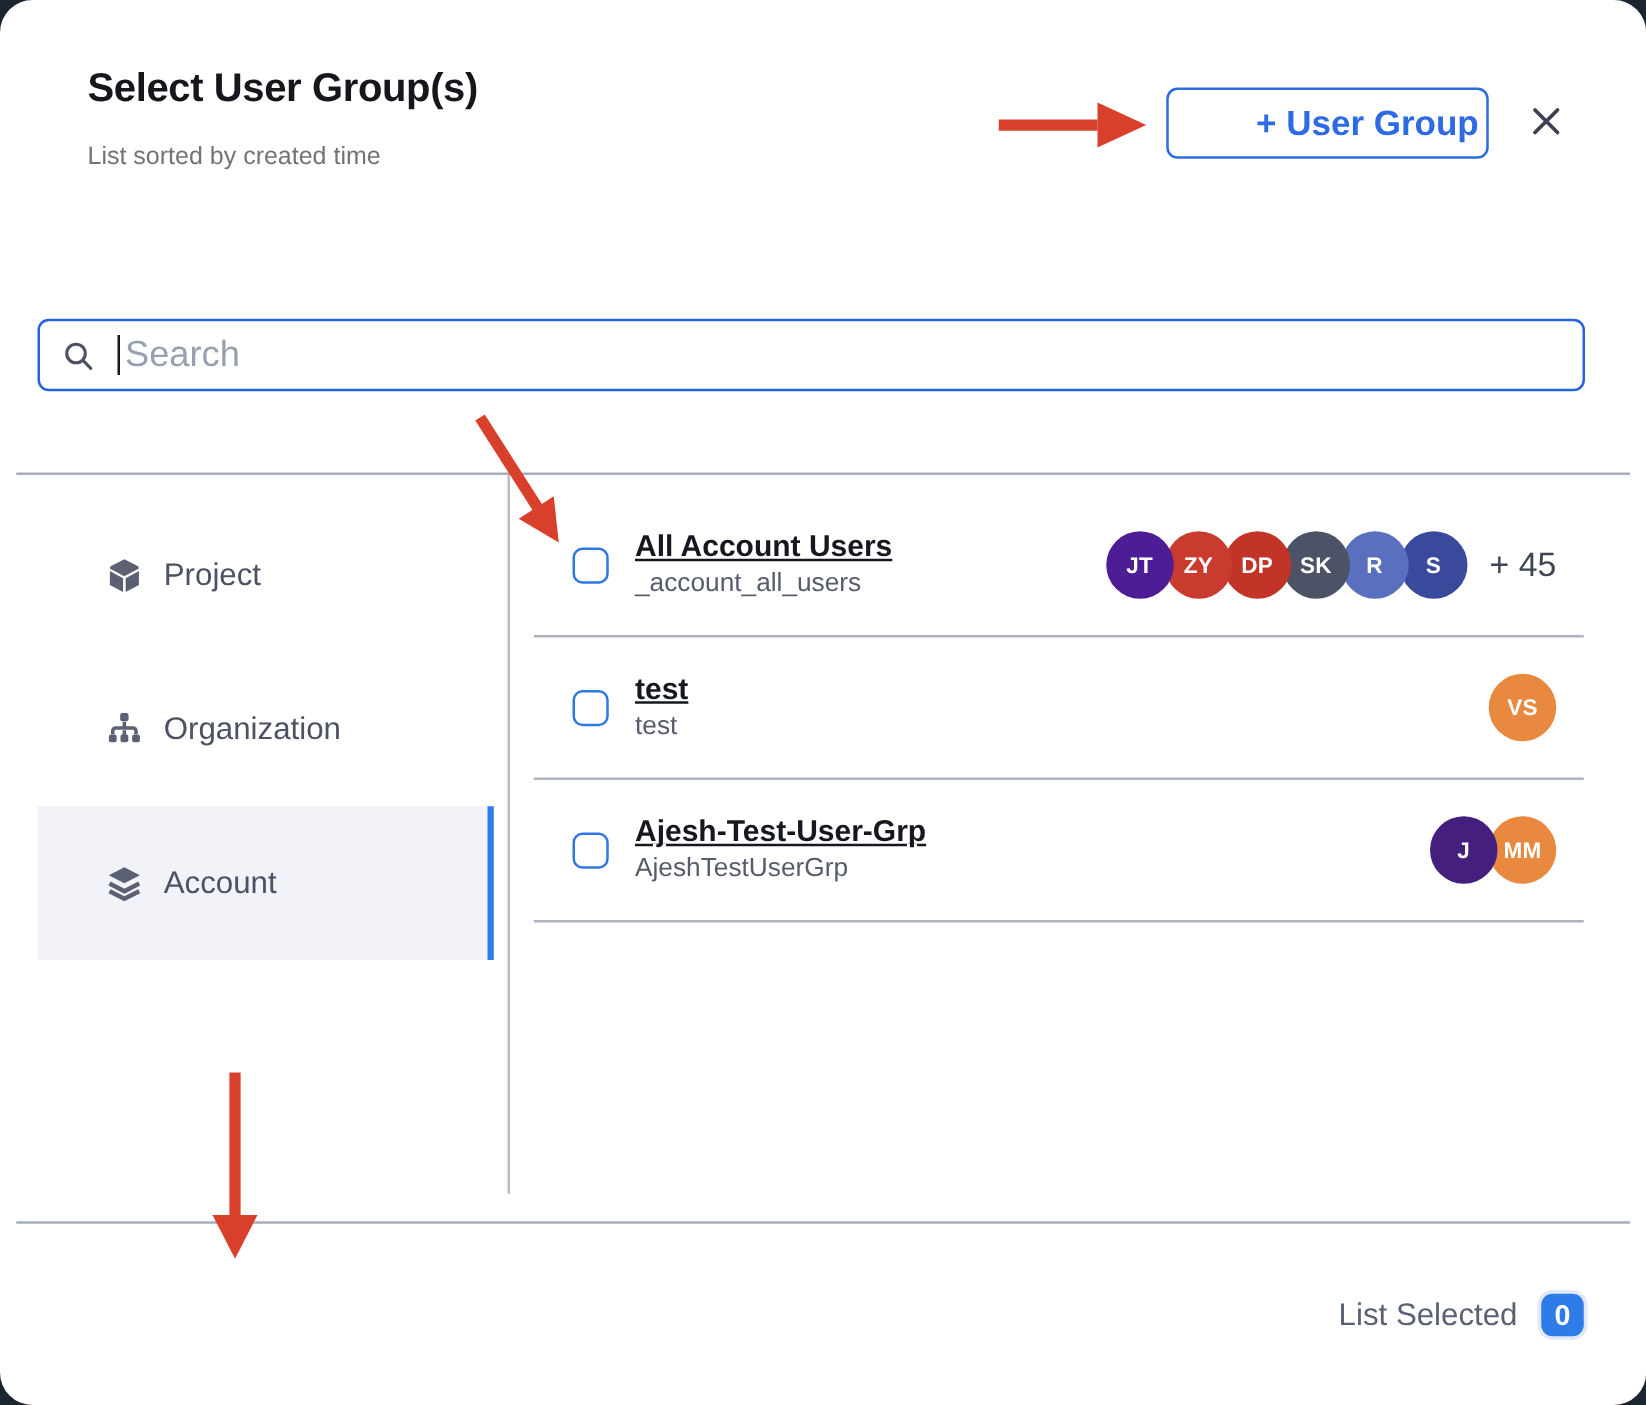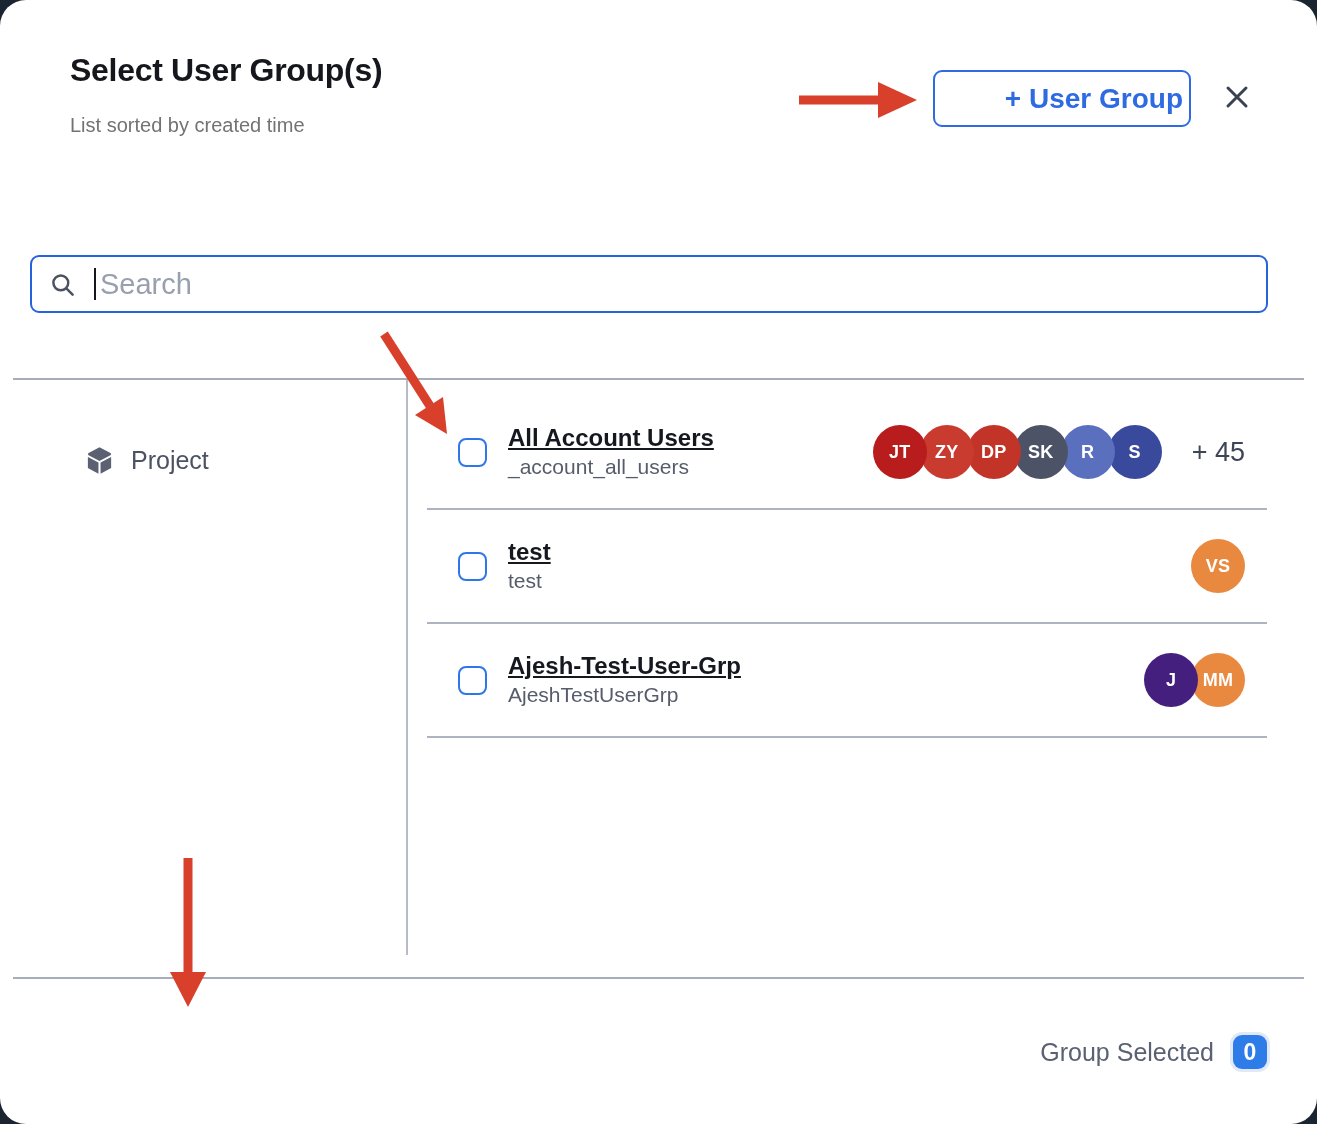--- a/index.html
+++ b/index.html
@@ -63,21 +63,21 @@
   .gtext{display:flex;flex-direction:column;justify-content:center;}
   .gname{font-size:24px;font-weight:700;color:#15181f;line-height:1.25;text-decoration:underline;}
   .gcode{font-size:21px;color:#565c6b;line-height:1.3;}
   .avatars{margin-left:auto;display:flex;align-items:center;}
   .avatar{
     width:54px;height:54px;border-radius:50%;color:#fff;font-size:18px;font-weight:700;
     display:flex;align-items:center;justify-content:center;margin-left:-7px;position:relative;
     letter-spacing:0.2px;
   }
   .avatar:first-child{margin-left:0;}
-  .overflow{font-size:27px;color:#3e4554;margin-left:30px;white-space:pre;}
+  .overflow{font-size:27px;color:#3e4554;margin-left:18px;white-space:pre;}
   .overflow:empty{display:none;margin-left:0;}
 
   
   .apply-btn{
     position:absolute;left:30px;top:1023px;width:294px;height:58px;border:none;border-radius:9px;
     background:#9cbbe9;color:#ffffff;font-size:24px;font-weight:700;font-family:inherit;
     display:flex;align-items:center;justify-content:center;cursor:pointer;
   }
   .total-wrap{position:absolute;right:50px;top:1032px;height:40px;display:flex;align-items:center;gap:19px;}
   .total-label{font-size:25px;color:#596173;}
@@ -125,32 +125,56 @@
     <div class="tab">
       <span class="ticon">
         <svg viewBox="0 0 24 24" width="31" height="31" fill="#5b6172">
           <path d="M12 1.8 20.8 6.4v1.4L12 12.4 3.2 7.8V6.4Z"></path>
           <path d="M3 9.2 11.2 13.6V22.2L3 17.8Z"></path>
           <path d="M21 9.2 12.8 13.6V22.2L21 17.8Z"></path>
         </svg>
       </span>
       <span>Project</span>
     </div>
+    <div class="tab">
+      <span class="ticon">
+        <svg viewBox="0 0 24 24" width="31" height="31">
+          <rect x="9.4" y="1.8" width="5.2" height="5.2" rx="1.3" fill="#5b6172"></rect>
+          <path d="M12 7.2v3.4" stroke="#5b6172" stroke-width="2.2" fill="none"></path>
+          <path d="M4.8 15v-2c0-1 .85-1.9 1.9-1.9h10.6c1.05 0 1.9.9 1.9 1.9v2" stroke="#5b6172" stroke-width="2.2" fill="none"></path>
+          <path d="M12 12.5v3" stroke="#5b6172" stroke-width="2.2" fill="none"></path>
+          <rect x="2.4" y="15.2" width="4.8" height="4.8" rx="1.2" fill="#5b6172"></rect>
+          <rect x="9.6" y="15.2" width="4.8" height="4.8" rx="1.2" fill="#5b6172"></rect>
+          <rect x="16.8" y="15.2" width="4.8" height="4.8" rx="1.2" fill="#5b6172"></rect>
+        </svg>
+      </span>
+      <span>Organization</span>
+    </div>
+    <div class="tab selected">
+      <span class="ticon">
+        <svg viewBox="0 0 24 24" width="31" height="31">
+          <path d="M12 2.2 21.6 7.1 12 12 2.4 7.1Z" fill="#5b6172"></path>
+          <path d="M2.8 12.3 12 17 21.2 12.3" stroke="#5b6172" stroke-width="2.8" fill="none" stroke-linejoin="round"></path>
+          <path d="M2.8 17 12 21.7 21.2 17" stroke="#5b6172" stroke-width="2.8" fill="none" stroke-linejoin="round"></path>
+        </svg>
+      </span>
+      <span>Account</span>
+    </div>
   </div>
 
   <div class="list">
 
     <div class="row">
       <button class="checkbox"></button>
       <div class="gtext">
         <span class="gname">All Account Users</span>
         <span class="gcode">_account_all_users</span>
       </div>
       <div class="avatars">
-          <span class="avatar" style="background: #b91c1c; z-index: 6;">JT</span>
+          <span class="avatar" style="background: #4c1d95; z-index: 6;">JT</span>
           <span class="avatar" style="background: rgb(201, 59, 46); z-index: 5;">ZY</span>
           <span class="avatar" style="background: rgb(194, 52, 39); z-index: 4;">DP</span>
           <span class="avatar" style="background: rgb(77, 83, 102); z-index: 3;">SK</span>
           <span class="avatar" style="background: rgb(90, 111, 190); z-index: 2;">R</span>
           <span class="avatar" style="background: rgb(57, 73, 156); z-index: 1;">S</span>
         </div>
       <span class="overflow">+ 45</span>
     </div>
 
     <div class="row">
@@ -177,21 +201,21 @@
         </div>
 
     </div>
 
   </div>
 
   <div class="hr hr-bottom"></div>
 
 
   <div class="total-wrap">
-    <span class="total-label">Group Selected</span>
+    <span class="total-label">List Selected</span>
     <span class="total-badge">0</span>
   </div>
 
 </div>
 
 <svg class="arrows" width="1317" height="1124" viewBox="0 0 1317 1124">
   <g fill="#d8402c" stroke="#d8402c">
     <line x1="799" y1="100" x2="878" y2="100" stroke-width="9"></line>
     <polygon points="878,82 917,100 878,118" stroke="none"></polygon>
   </g>

